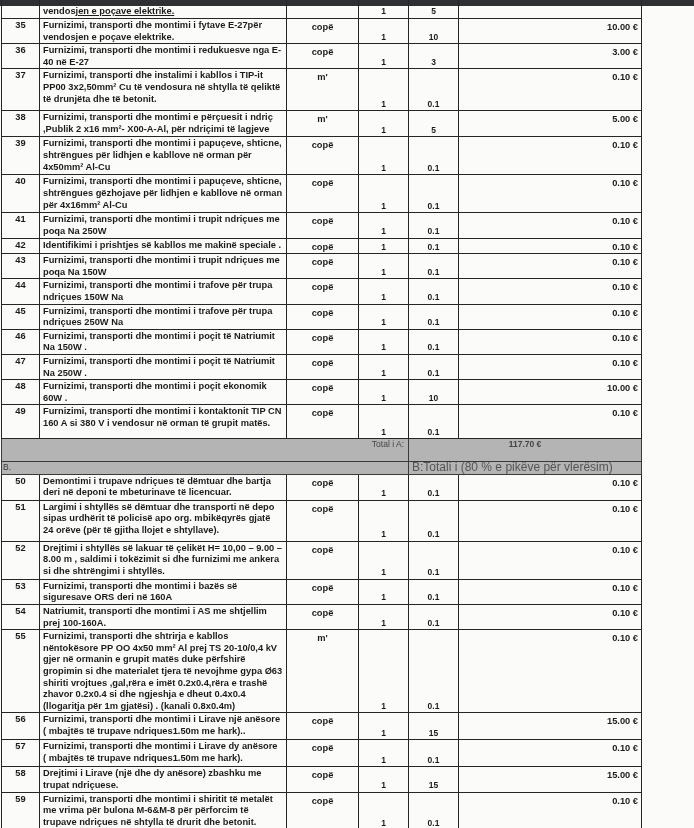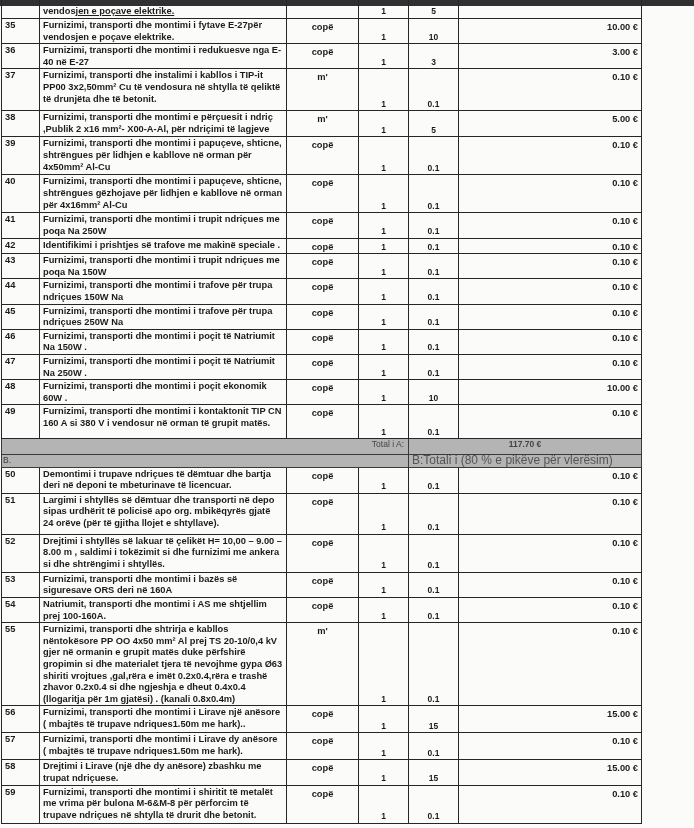--- a/index.html
+++ b/index.html
@@ -23,21 +23,21 @@
   td {
     border:1.3px solid #262626; padding:0 3px; vertical-align:top;
     line-height:11.6px;
   }
   col.c-num { width:38px; }
   col.c-desc { width:247px; }
   col.c-unit { width:72px; }
   col.c-qty { width:50px; }
   col.c-val { width:50px; }
   col.c-price { width:183px; }
-  td.num { text-align:left; padding-top:1px; }
+  td.num { text-align:center; padding-top:1px; }
   td.desc { padding-top:1px; padding-left:3px; }
   td.unit { text-align:center; padding-top:3px;margin-top:21px; }
   td.qty, td.val { text-align:center; vertical-align:bottom; padding-bottom:0; font-size:8.5px; }
   td.price { text-align:right; padding-top:3px; }
   .u { text-decoration:underline; }
   tr.shade td {
     background:#b4b4b4; border-color:#3a3a3a;
     font-size:8.5px; font-weight:normal; color:#3a3a3a;
   }
   tr.shade td.total-label { text-align:right; padding-right:4px; color:#444; }
@@ -121,21 +121,21 @@
         <tr style="height: 25px;">
     <td class="num">41</td>
     <td class="desc">Furnizimi, transporti dhe montimi i trupit ndriçues me poqa Na 250W</td>
     <td class="unit">copë</td>
     <td class="qty">1</td>
     <td class="val">0.1</td>
     <td class="price">0.10 €</td>
   </tr>
         <tr style="height: 12px;">
     <td class="num">42</td>
-    <td class="desc">Identifikimi i prishtjes së trafove me makinë speciale .</td>
+    <td class="desc">Identifikimi i prishtjes së kabllos me makinë speciale .</td>
     <td class="unit">copë</td>
     <td class="qty">1</td>
     <td class="val">0.1</td>
     <td class="price">0.10 €</td>
   </tr>
         <tr style="height: 25px;">
     <td class="num">43</td>
     <td class="desc">Furnizimi, transporti dhe montimi i trupit ndriçues me poqa Na 150W</td>
     <td class="unit">copë</td>
     <td class="qty">1</td>
@@ -183,21 +183,21 @@
     <td class="price">10.00 €</td>
   </tr>
         <tr style="height: 34px;">
     <td class="num">49</td>
     <td class="desc">Furnizimi, transporti dhe montimi i kontaktonit TIP CN 160 A si   380 V i vendosur në orman të grupit matës.</td>
     <td class="unit">copë</td>
     <td class="qty">1</td>
     <td class="val">0.1</td>
     <td class="price">0.10 €</td>
   </tr>
-        <tr class="shade" style="height: 16px;">
+        <tr class="shade" style="height: 23px;">
           <td colspan="4" class="total-label">Total i A:</td>
           <td colspan="2" class="total-val">117.70 €</td>
         </tr>
         <tr class="shade" style="height: 12px;">
           <td colspan="4" style="text-align:left;padding-left:1px">B.</td>
           <td colspan="2" class="note">B:Totali i (80 % e pikëve për vlerësim)</td>
         </tr>
         <tr style="height: 26px;">
     <td class="num">50</td>
     <td class="desc">Demontimi i trupave ndriçues të dëmtuar dhe bartja deri në deponi te mbeturinave të licencuar.</td>

